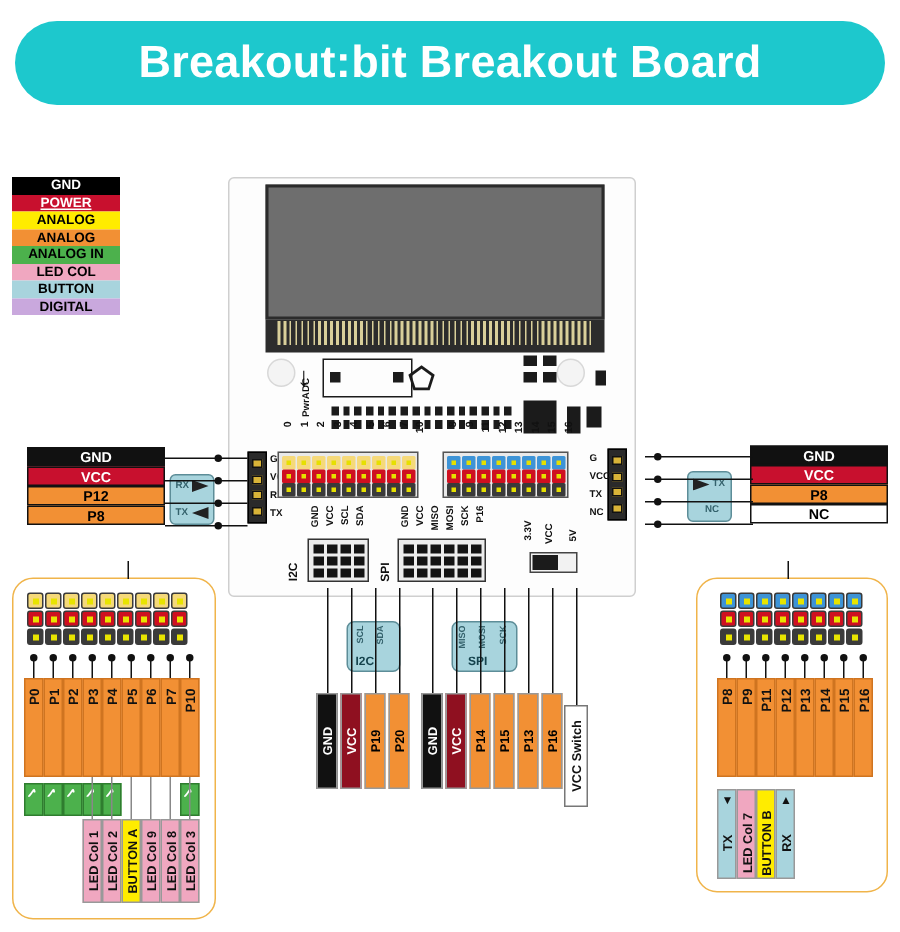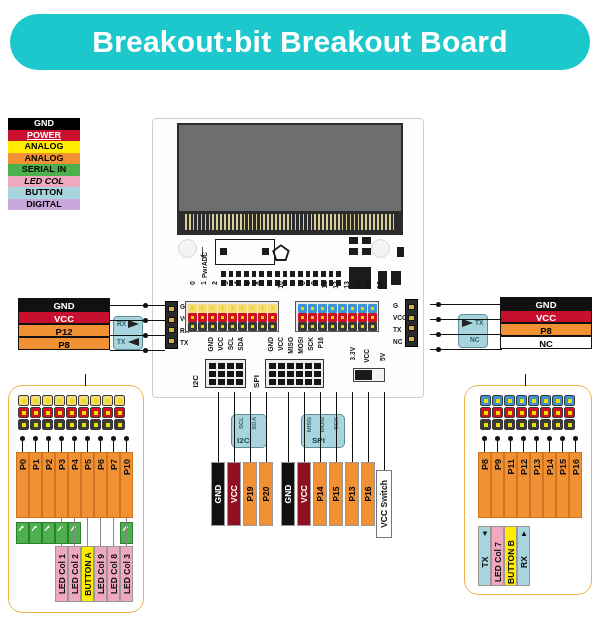--- a/index.html
+++ b/index.html
@@ -164,22 +164,22 @@
 
 <div id="title-banner">
   <div class="t">Breakout:bit Breakout Board</div>
 </div>
 
 <div id="legend">
     <div class="lrow" style="background: rgb(0, 0, 0); color: rgb(255, 255, 255);">GND</div>
     <div class="lrow" style="background: rgb(200, 16, 46); color: rgb(255, 255, 255); text-decoration: underline;">POWER</div>
     <div class="lrow" style="background: rgb(255, 236, 0); color: rgb(0, 0, 0);">ANALOG</div>
     <div class="lrow" style="background: rgb(242, 144, 52); color: rgb(0, 0, 0);">ANALOG</div>
-    <div class="lrow" style="background: rgb(76, 177, 76); color: rgb(0, 0, 0);">SERIAL IN</div>
-    <div class="lrow" style="background: rgb(240, 167, 192); color: rgb(0, 0, 0); font-style: italic;">LED COL</div>
+    <div class="lrow" style="background: rgb(76, 177, 76); color: rgb(0, 0, 0);">ANALOG IN</div>
+    <div class="lrow" style="background: rgb(240, 167, 192); color: rgb(0, 0, 0);">LED COL</div>
     <div class="lrow" style="background: rgb(168, 212, 221); color: rgb(0, 0, 0);">BUTTON</div>
     <div class="lrow" style="background: rgb(201, 168, 221); color: rgb(0, 0, 0);">DIGITAL</div>
   </div>
 
 <div class="callout" id="left-serial" style="left:18px; top:298px; width:92px;">
     <div class="row" style="background: rgb(17, 17, 17); color: rgb(255, 255, 255);">GND</div>
     <div class="row" style="background: rgb(200, 16, 46); color: rgb(255, 255, 255);">VCC</div>
     <div class="row" style="background: rgb(242, 144, 52); color: rgb(0, 0, 0);">P12</div>
     <div class="row" style="background: rgb(242, 144, 52); color: rgb(0, 0, 0);">P8</div>
   </div>

